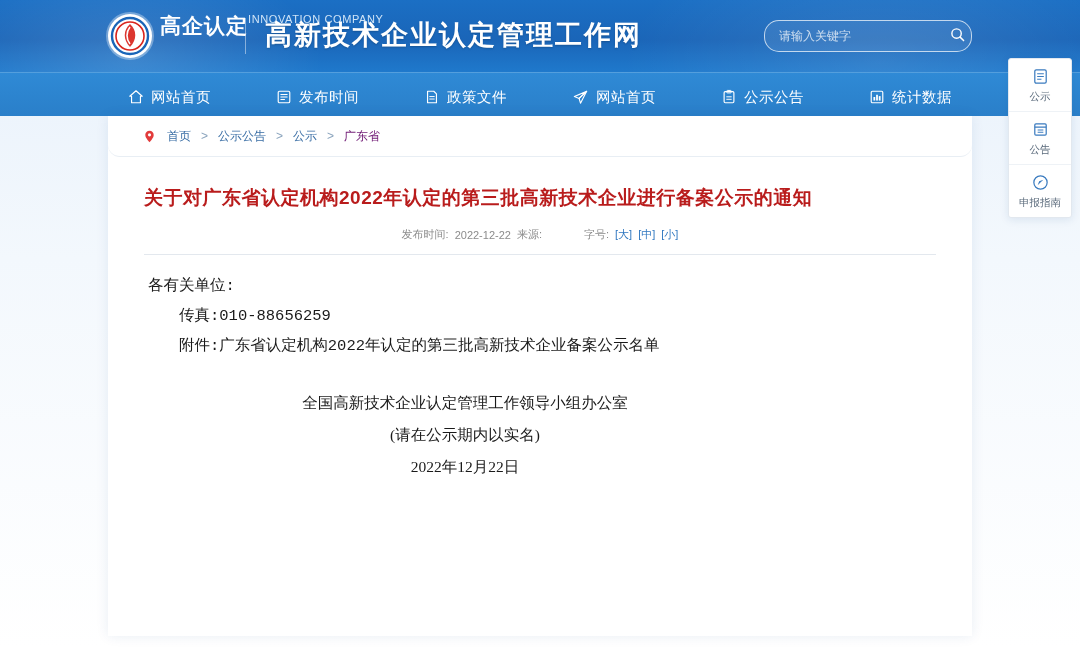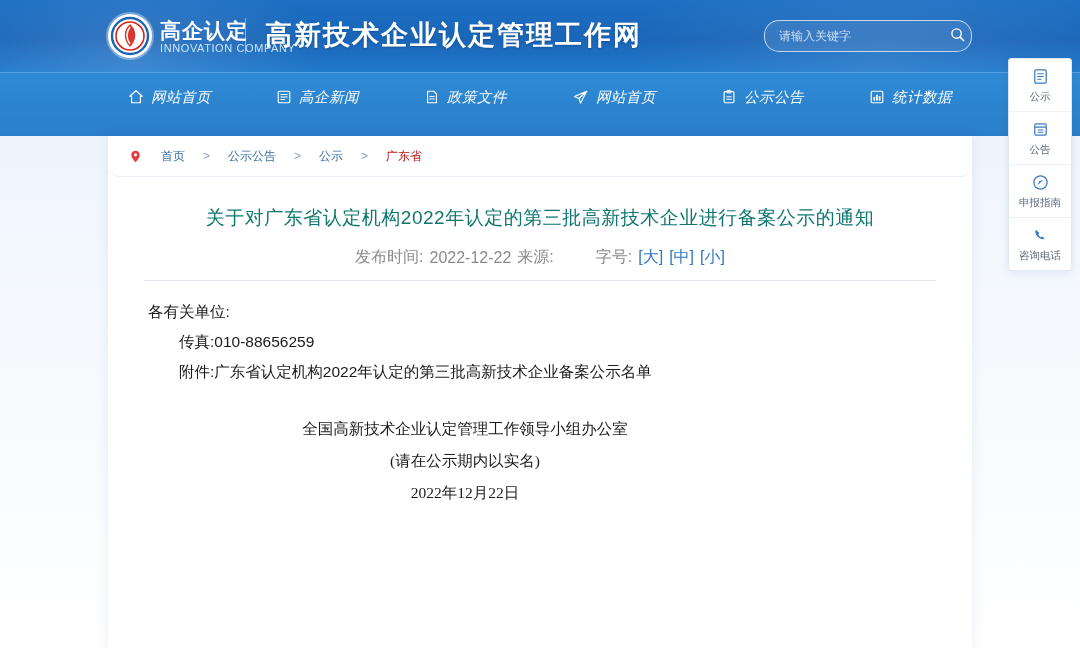--- a/index.html
+++ b/index.html
@@ -66,21 +66,20 @@
     background: #ffffff;
     display: flex;
     align-items: center;
     justify-content: center;
     box-shadow: 0 0 0 2px rgba(255,255,255,0.35);
   }
   .logo-mark svg { display:block; }
   .logo-text {
     margin-left: 8px;
     display: flex;
-    flex-direction: column;
     justify-content: center;
     height: 44px;
   }
   .logo-cn {
     color: #ffffff;
     font-size: 21px;
     font-weight: bold;
     letter-spacing: 1px;
     line-height: 24px;
   }
@@ -137,24 +136,23 @@
     display: flex; align-items: center; justify-content: center;
     background: transparent;
     border: none;
     cursor: pointer;
     padding: 0;
   }
 
   
   .nav {
     position: relative;
-    height: 64px;
+    height: 44px;
     background: linear-gradient(180deg, #2f8ad6 0%, #2a7fc9 100%);
     box-shadow: inset 0 1px 0 rgba(255,255,255,0.18);
-    font-style: italic;
   }
   .nav-inner {
     width: 864px;
     margin: 0 auto;
     height: 50px;
     display: flex;
     align-items: center;
     justify-content: space-between;
     padding: 0 20px;
     box-sizing: border-box;
@@ -177,63 +175,62 @@
     width: 864px;
     margin: 0 auto;
     min-height: 520px;
     background: #ffffff;
     box-shadow: 0 0 12px rgba(20,70,130,0.09);
   }
   .crumb {
     height: 40px;
     display: flex;
     align-items: center;
-    padding: 0 22px;
+    padding: 0 36px;
     font-size: 12px;
     color: #2b6cb0;
     border-bottom: 1px solid #e8eef4;
-    gap: 16px;
+    gap: 8px;
     border-radius: 12px;
   }
   .crumb .pin { margin-right: 4px; display:flex; align-items:center; }
   .crumb a { color: #3a6ea5; text-decoration: none; cursor: pointer; }
   .crumb .sep { color: #8aa4bd; margin: 0 2px; }
-  .crumb .cur { color: #b91c1c; }
+  .crumb .cur { color: #701a75; }
 
   .doc {
     padding: 26px 36px 10px 36px;
   }
   .doc-title {
-    text-align: center;
     font-size: 19px;
-    font-weight: normal;
-    color: #0f766e;
+    font-weight: bold;
+    color: #b91c1c;
     line-height: 30px;
     letter-spacing: 0.5px;
     font-family: "Liberation Sans", sans-serif;
   }
   .doc-meta {
     margin-top: 14px;
     text-align: center;
-    font-size: 16px;
+    font-size: 11px;
     color: #8b8b8b;
     display: flex;
     align-items: center;
     justify-content: center;
     gap: 6px;
   }
   .doc-meta .fs-label { margin-left: 36px; }
   .doc-meta .fs-opt { color: #2f77c0; cursor: pointer; }
   .doc-divider {
     margin-top: 12px;
     border-top: 1px solid #e3e8ee;
   }
   .doc-body {
     padding: 16px 4px 0 4px;
-    font-family: Liberation Sans, sans-serif;
+    font-family: Liberation Mono, monospace;
     font-size: 15.5px;
     line-height: 30px;
     color: #1a1a1a;
     text-align: justify;
   }
   .doc-body p { margin: 0; }
   .indent { text-indent: 2em; }
   .sign {
     margin-top: 26px;
     text-align: center;
@@ -329,21 +326,21 @@
 
       <div class="nav-item">
         <span class="nav-ico">
           <svg width="16" height="16" viewBox="0 0 18 18">
             <rect x="2.5" y="2.5" width="13" height="13" rx="1.5" fill="none" stroke="#ffffff" stroke-width="1.3"></rect>
             <line x1="5" y1="6.2" x2="13" y2="6.2" stroke="#ffffff" stroke-width="1.2"></line>
             <line x1="5" y1="9" x2="13" y2="9" stroke="#ffffff" stroke-width="1.2"></line>
             <line x1="5" y1="11.8" x2="10" y2="11.8" stroke="#ffffff" stroke-width="1.2"></line>
           </svg>
         </span>
-        <span>高企新闻</span>
+        <span>发布时间</span>
       </div>
 
       <div class="nav-item">
         <span class="nav-ico">
           <svg width="16" height="16" viewBox="0 0 18 18">
             <path d="M4 2.5 H11 L14 5.5 V15.5 H4 Z" fill="none" stroke="#ffffff" stroke-width="1.3" stroke-linejoin="round"></path>
             <line x1="6" y1="8.5" x2="12" y2="8.5" stroke="#ffffff" stroke-width="1.1"></line>
             <line x1="6" y1="11.3" x2="12" y2="11.3" stroke="#ffffff" stroke-width="1.1"></line>
           </svg>
         </span>
@@ -465,24 +462,16 @@
     <div class="side-item">
       <span class="side-ico">
         <svg width="19" height="19" viewBox="0 0 20 20">
           <circle cx="10" cy="10" r="7" fill="none" stroke="#3a7bbf" stroke-width="1.3"></circle>
           <path d="M13 7 L8.6 11.4 L7 13 L8.6 8.6 Z" fill="#3a7bbf"></path>
         </svg>
       </span>
       <span class="si-label">申报指南</span>
     </div>
 
-    <div class="side-item">
-      <span class="side-ico">
-        <svg width="19" height="19" viewBox="0 0 20 20">
-          <path d="M5 4 C4 5.5 4.3 8.5 7 11.3 C9.8 14 12.8 14.3 14.2 13.3 L12.3 11 L10.2 11.8 C9.2 11.1 8.4 10.3 7.8 9.2 L8.6 7.1 Z" fill="#3a7bbf"></path>
-        </svg>
-      </span>
-      <span class="si-label">咨询电话</span>
-    </div>
 
   </div>
 
 </div>
 
 </body></html>

